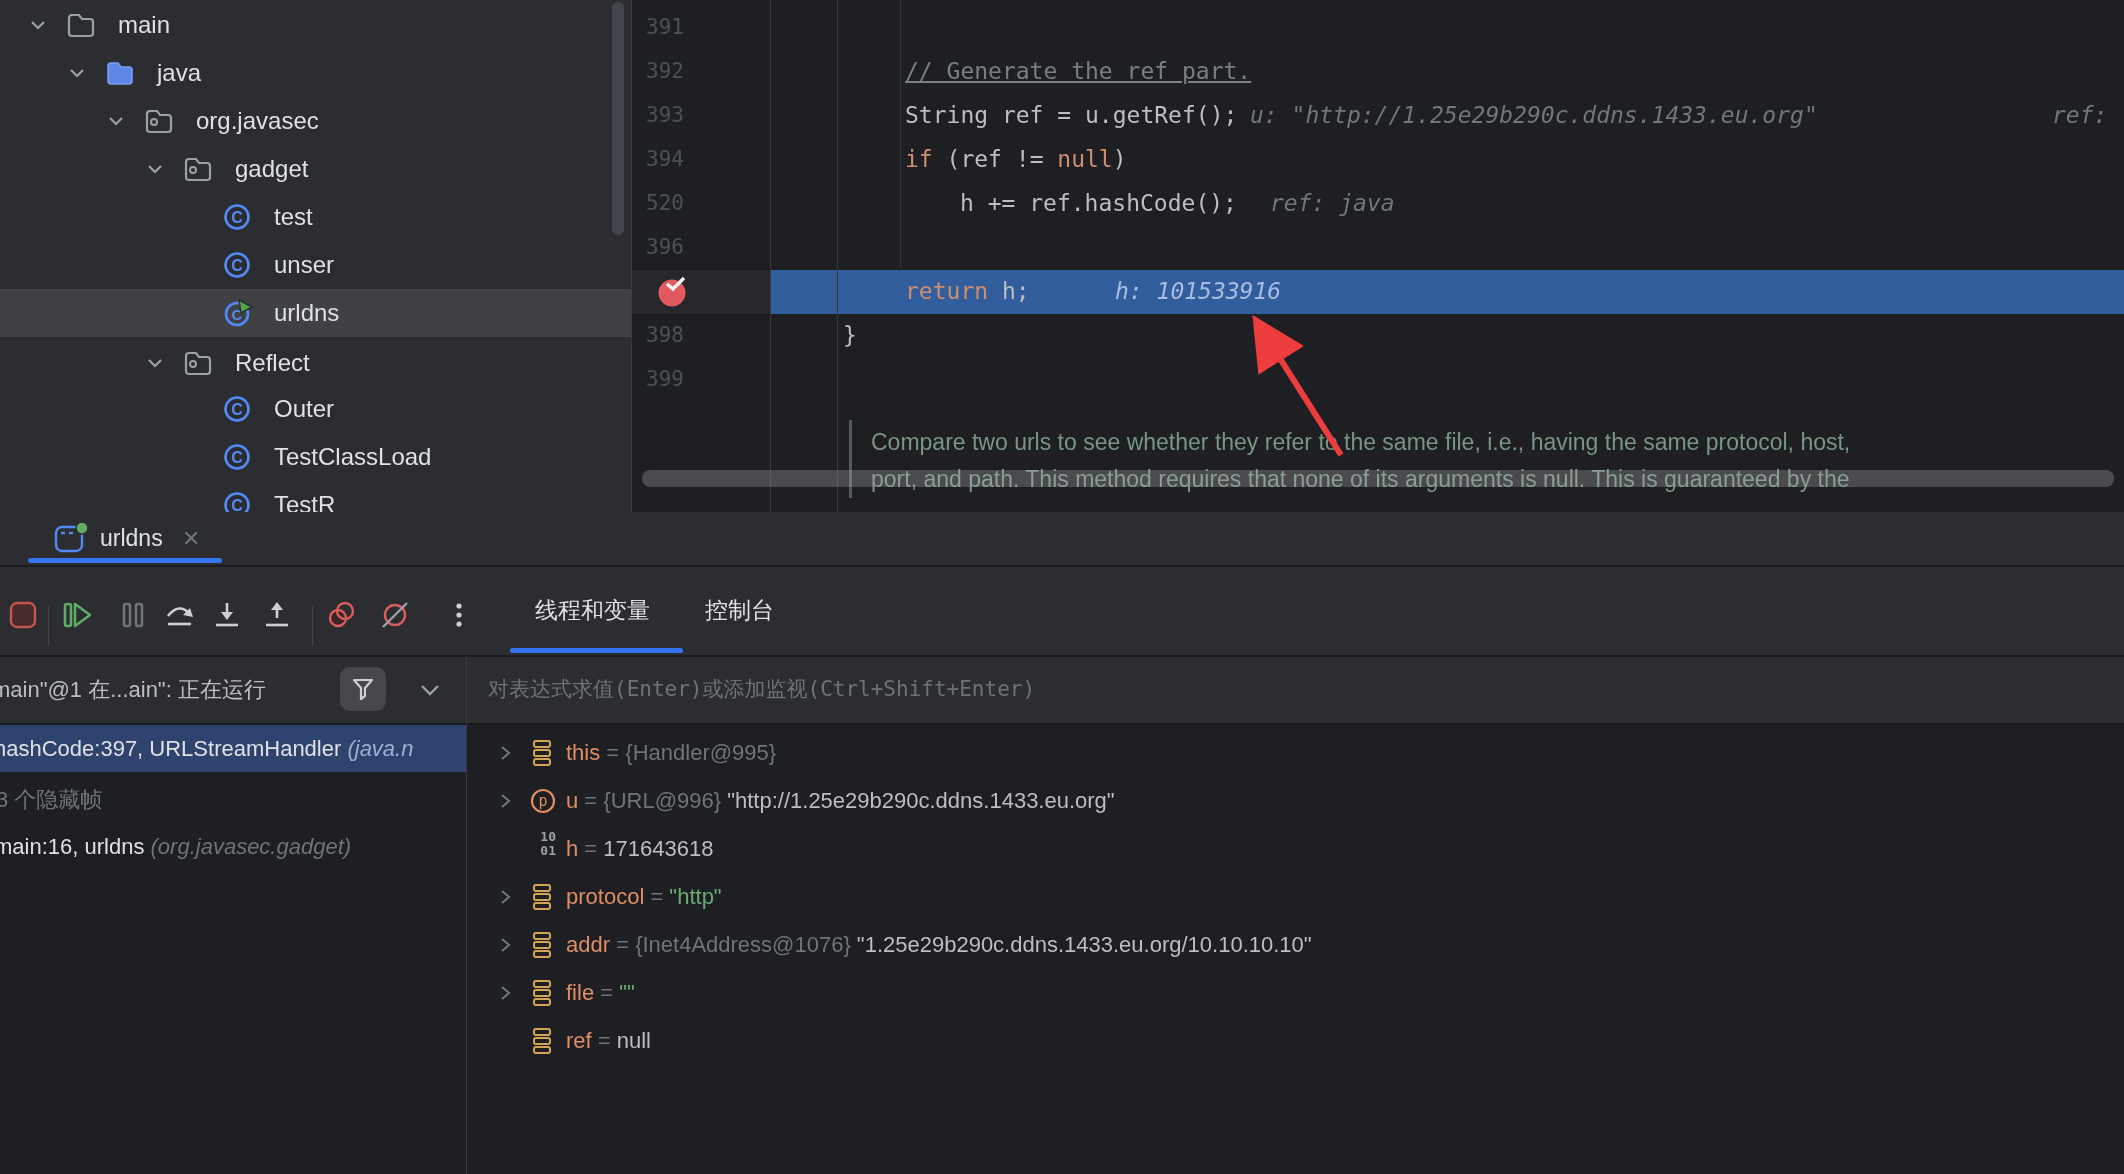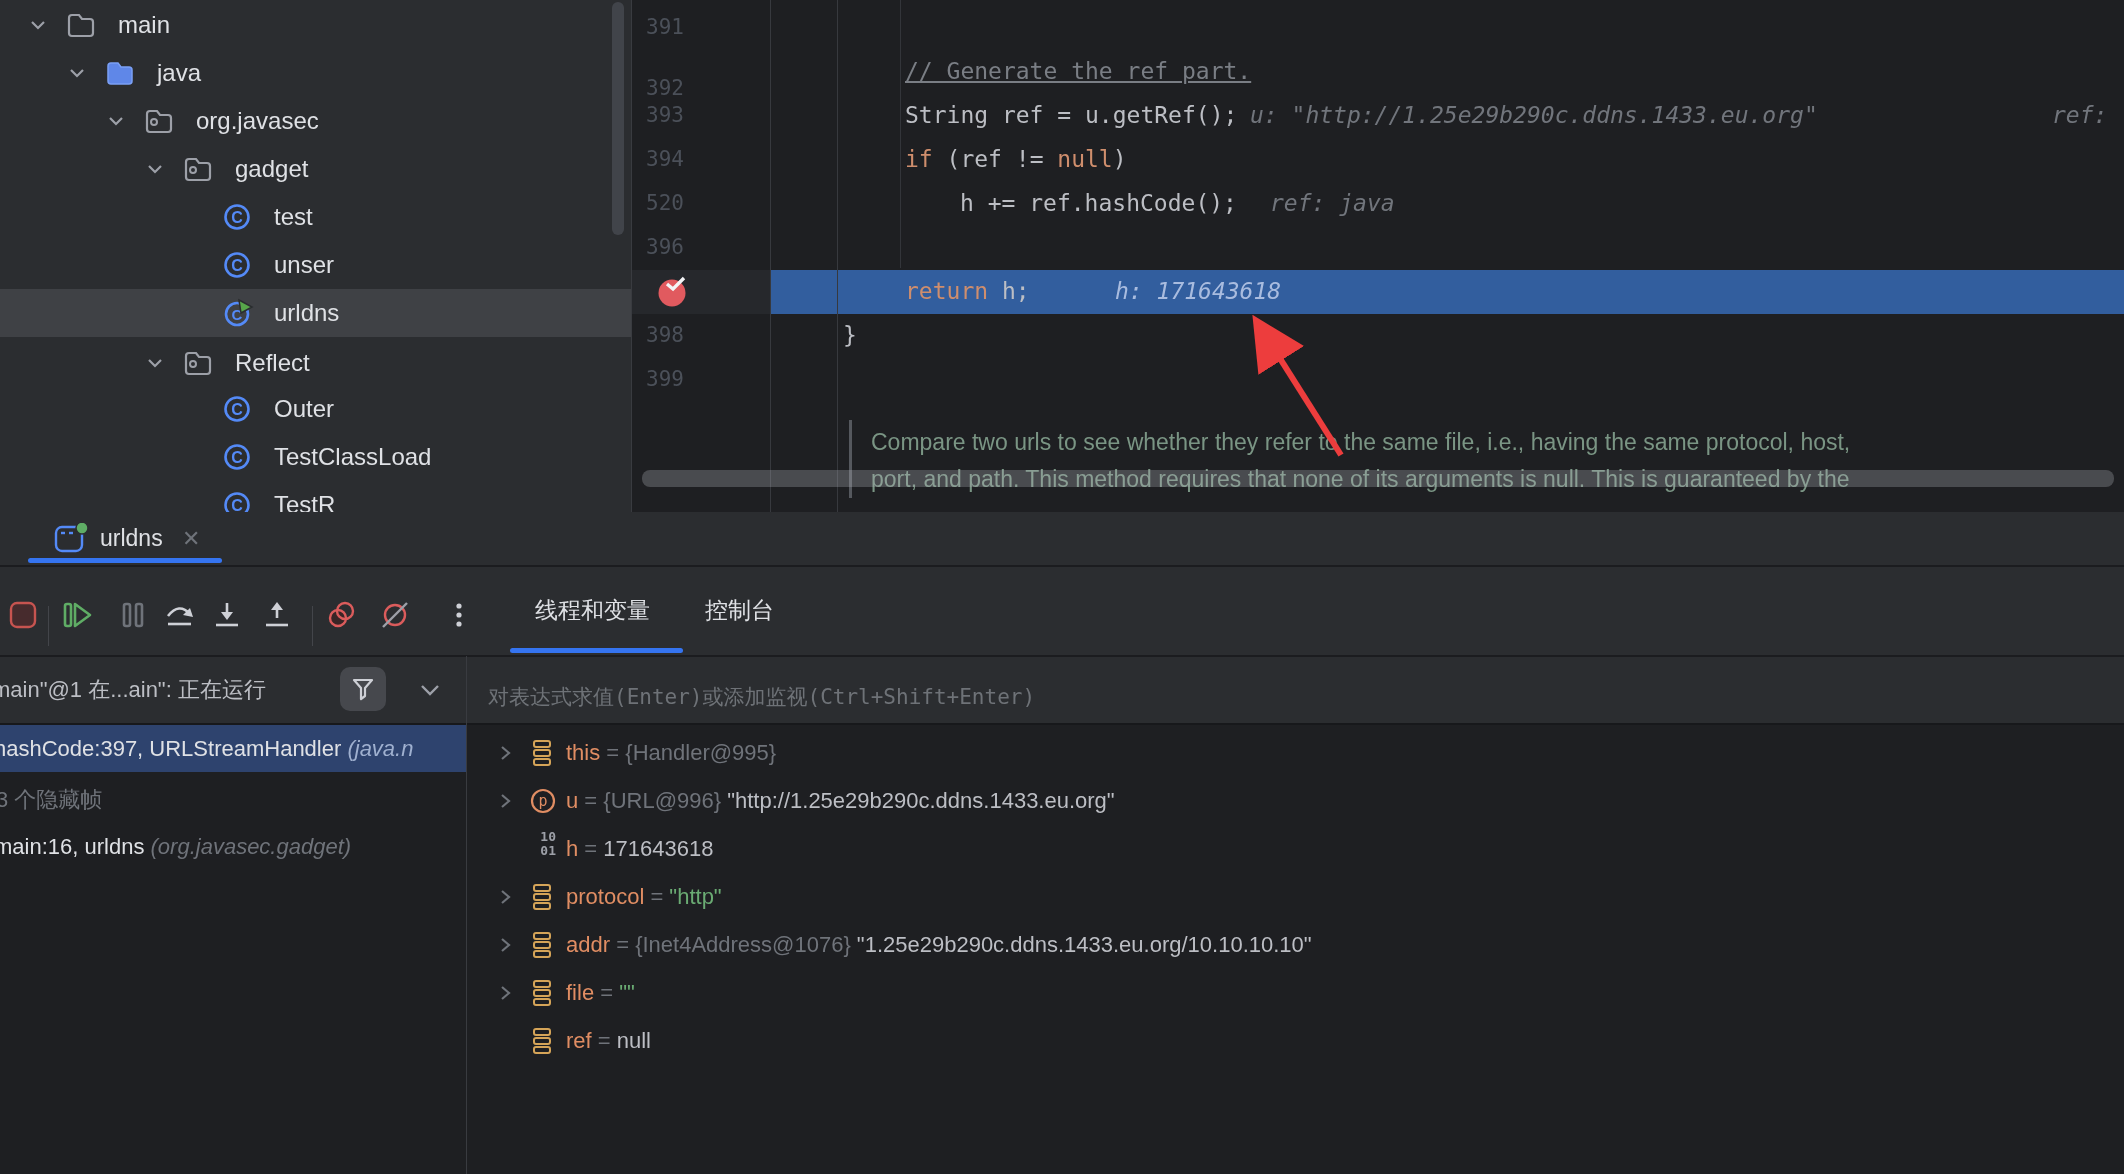--- a/index.html
+++ b/index.html
@@ -37,21 +37,21 @@
   .hline{position:absolute;left:0;width:100%;height:2px;background:#1b1c1f;}
   .tab-underline{position:absolute;background:#3574f0;height:5px;border-radius:2.5px;}
   .dbg-tab-label{position:absolute;font-size:23px;color:#dfe1e5;height:53px;line-height:53px;}
   .toolbar-btn{position:absolute;width:30px;height:30px;top:88px;}
   .tsep{position:absolute;top:94px;width:1px;height:40px;background:#43454a;}
   .cn-tab{position:absolute;top:54px;height:89px;line-height:89px;font-size:23px;color:#dfe1e5;}
   .thread-text{position:absolute;left:-8px;top:144px;height:67px;line-height:67px;font-size:22px;color:#bcbec4;white-space:pre;}
   .filter-btn{position:absolute;left:340px;top:155px;width:46px;height:44px;background:#46484d;border-radius:10px;
               display:flex;align-items:center;justify-content:center;}
   .watch{position:absolute;left:488px;top:144px;height:78px;line-height:67px;
-         font-family:"DejaVu Sans Mono",monospace;font-size:21px;color:#6e7277;white-space:pre;margin-top:8px;}
+         font-family:"DejaVu Sans Mono",monospace;font-size:21px;color:#6e7277;white-space:pre;}
   .pane-sep{position:absolute;left:466px;top:144px;width:1px;height:518px;background:#393b40;}
   #frames{position:absolute;left:0;top:213px;width:466px;height:449px;overflow:hidden;}
   .frame-row{position:absolute;left:0;width:480px;height:47px;display:flex;align-items:center;
              font-size:22px;color:#dfe1e5;white-space:pre;}
   .frame-row.selected{background:#2e436e;}
   .pkg{font-style:italic;color:#6f737a;}
   .pkg-sel{font-style:italic;color:#9fb0cf;}
   .dim{color:#6f737a;}
   #vars{position:absolute;left:466px;top:213px;right:0;height:449px;overflow:hidden;}
   .var-row{position:absolute;left:0;width:100%;height:48px;display:flex;align-items:center;font-size:22px;white-space:pre;}
@@ -180,21 +180,21 @@
   <div class="tree-sep"></div>
 
   <div id="editor">
     <div class="gutline" style="left:138px"></div>
     <div class="bp-gutter"></div>
     <div class="exec-line"></div>
     <div class="gutline" style="left:205px"></div>
     <div class="indent-guide"></div>
 
     <div class="lnum" style="top:5px">391</div>
-    <div class="lnum" style="top:66px">392</div>
+    <div class="lnum" style="top:49px">392</div>
     <div class="lnum" style="top:93px">393</div>
     <div class="lnum" style="top:137px">394</div>
     <div class="lnum" style="top:181px">520</div>
     <div class="lnum" style="top:225px">396</div>
     <div class="lnum" style="top:313px">398</div>
     <div class="lnum" style="top:357px">399</div>
 
     <svg class="abs" style="left:25px;top:275px" width="36" height="34">
       <circle cx="15" cy="18" r="13.5" fill="#e15a5f"></circle>
       <polyline points="10,9 16,14 27,3" stroke="#f3f4f6" stroke-width="3.4" fill="none"></polyline>
@@ -205,21 +205,21 @@
     <div class="code" style="left:273px;top:93px"><span>String ref = u.getRef();</span></div>
     <div class="hint" style="left:618px;top:93px">u: "http://1.25e29b290c.ddns.1433.eu.org"</div>
     <div class="hint" style="left:1420px;top:93px">ref:</div>
 
     <div class="code" style="left:273px;top:137px"><span class="kw">if</span><span> (ref != </span><span class="kw">null</span><span>)</span></div>
 
     <div class="code" style="left:328px;top:181px"><span>h += ref.hashCode();</span></div>
     <div class="hint" style="left:638px;top:181px">ref: java</div>
 
     <div class="code" style="left:273px;top:269px"><span class="kw">return</span><span> h;</span></div>
-    <div class="hint hint-exec" style="left:483px;top:269px">h: 171643618</div>
+    <div class="hint hint-exec" style="left:483px;top:269px">h: 101533916</div>
 
     <div class="code" style="left:211px;top:313px"><span>}</span></div>
 
     <div class="doc-bar"></div>
     <div class="javadoc" style="left:239px;top:424px">Compare two urls to see whether they refer to the same file, i.e., having the same protocol, host,</div>
     <div class="javadoc" style="left:239px;top:461px">port, and path. This method requires that none of its arguments is null. This is guaranteed by the</div>
     <div class="hscroll"></div>
   </div>
 
   <div id="debug">

